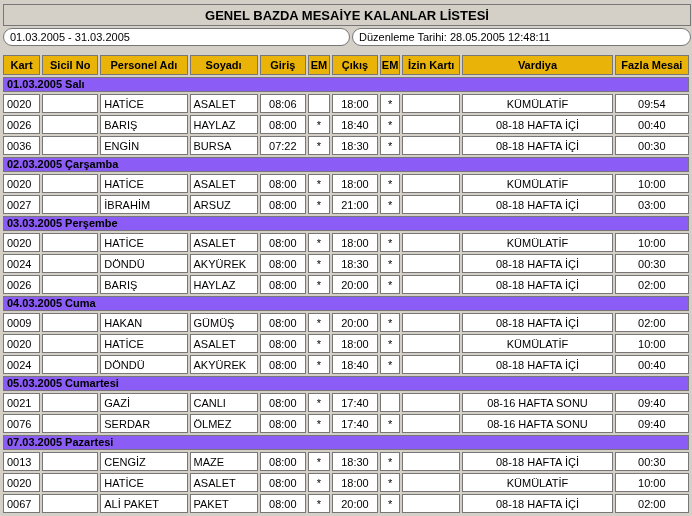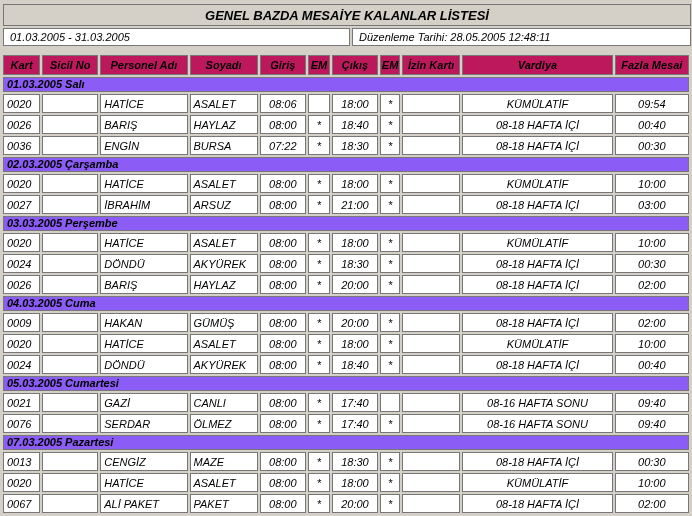--- a/index.html
+++ b/index.html
@@ -4,21 +4,21 @@
 <style>
   html, body {
     margin: 0; padding: 0;
     width: 692px; height: 516px;
     background: #d4d0c8;
     font-family: "Liberation Sans", sans-serif;
     font-size: 11px;
     color: #000;
     overflow: hidden;
   }
-  .wrap { padding: 2px 0 0 1px; font-style: italic; }
+  .wrap { padding: 2px 0 0 1px; }
   table {
     border-collapse: separate;
     border-spacing: 2px;
     table-layout: fixed;
     width: 690px;
   }
   td, th {
     border: 1px solid #777;
     box-sizing: border-box;
     overflow: hidden;
@@ -33,25 +33,26 @@
     text-align: center;
     height: 22px;
     vertical-align: middle;
   }
   .top .info-cell {
     background: #ffffff;
     height: 18px;
     text-align: left;
     padding: 0 6px;
     vertical-align: middle;
+    border-radius: 9px;
   }
   
   .main { margin-top: 5px; }
   .main th {
-    background: #be185d;
+    background: #eab308;
     font-weight: bold;
     font-size: 11px;
     height: 20px;
     text-align: center;
     vertical-align: middle;
   }
   .main td.group-cell {
     background: #8b5cf6;
     font-weight: bold;
     font-size: 11px;

